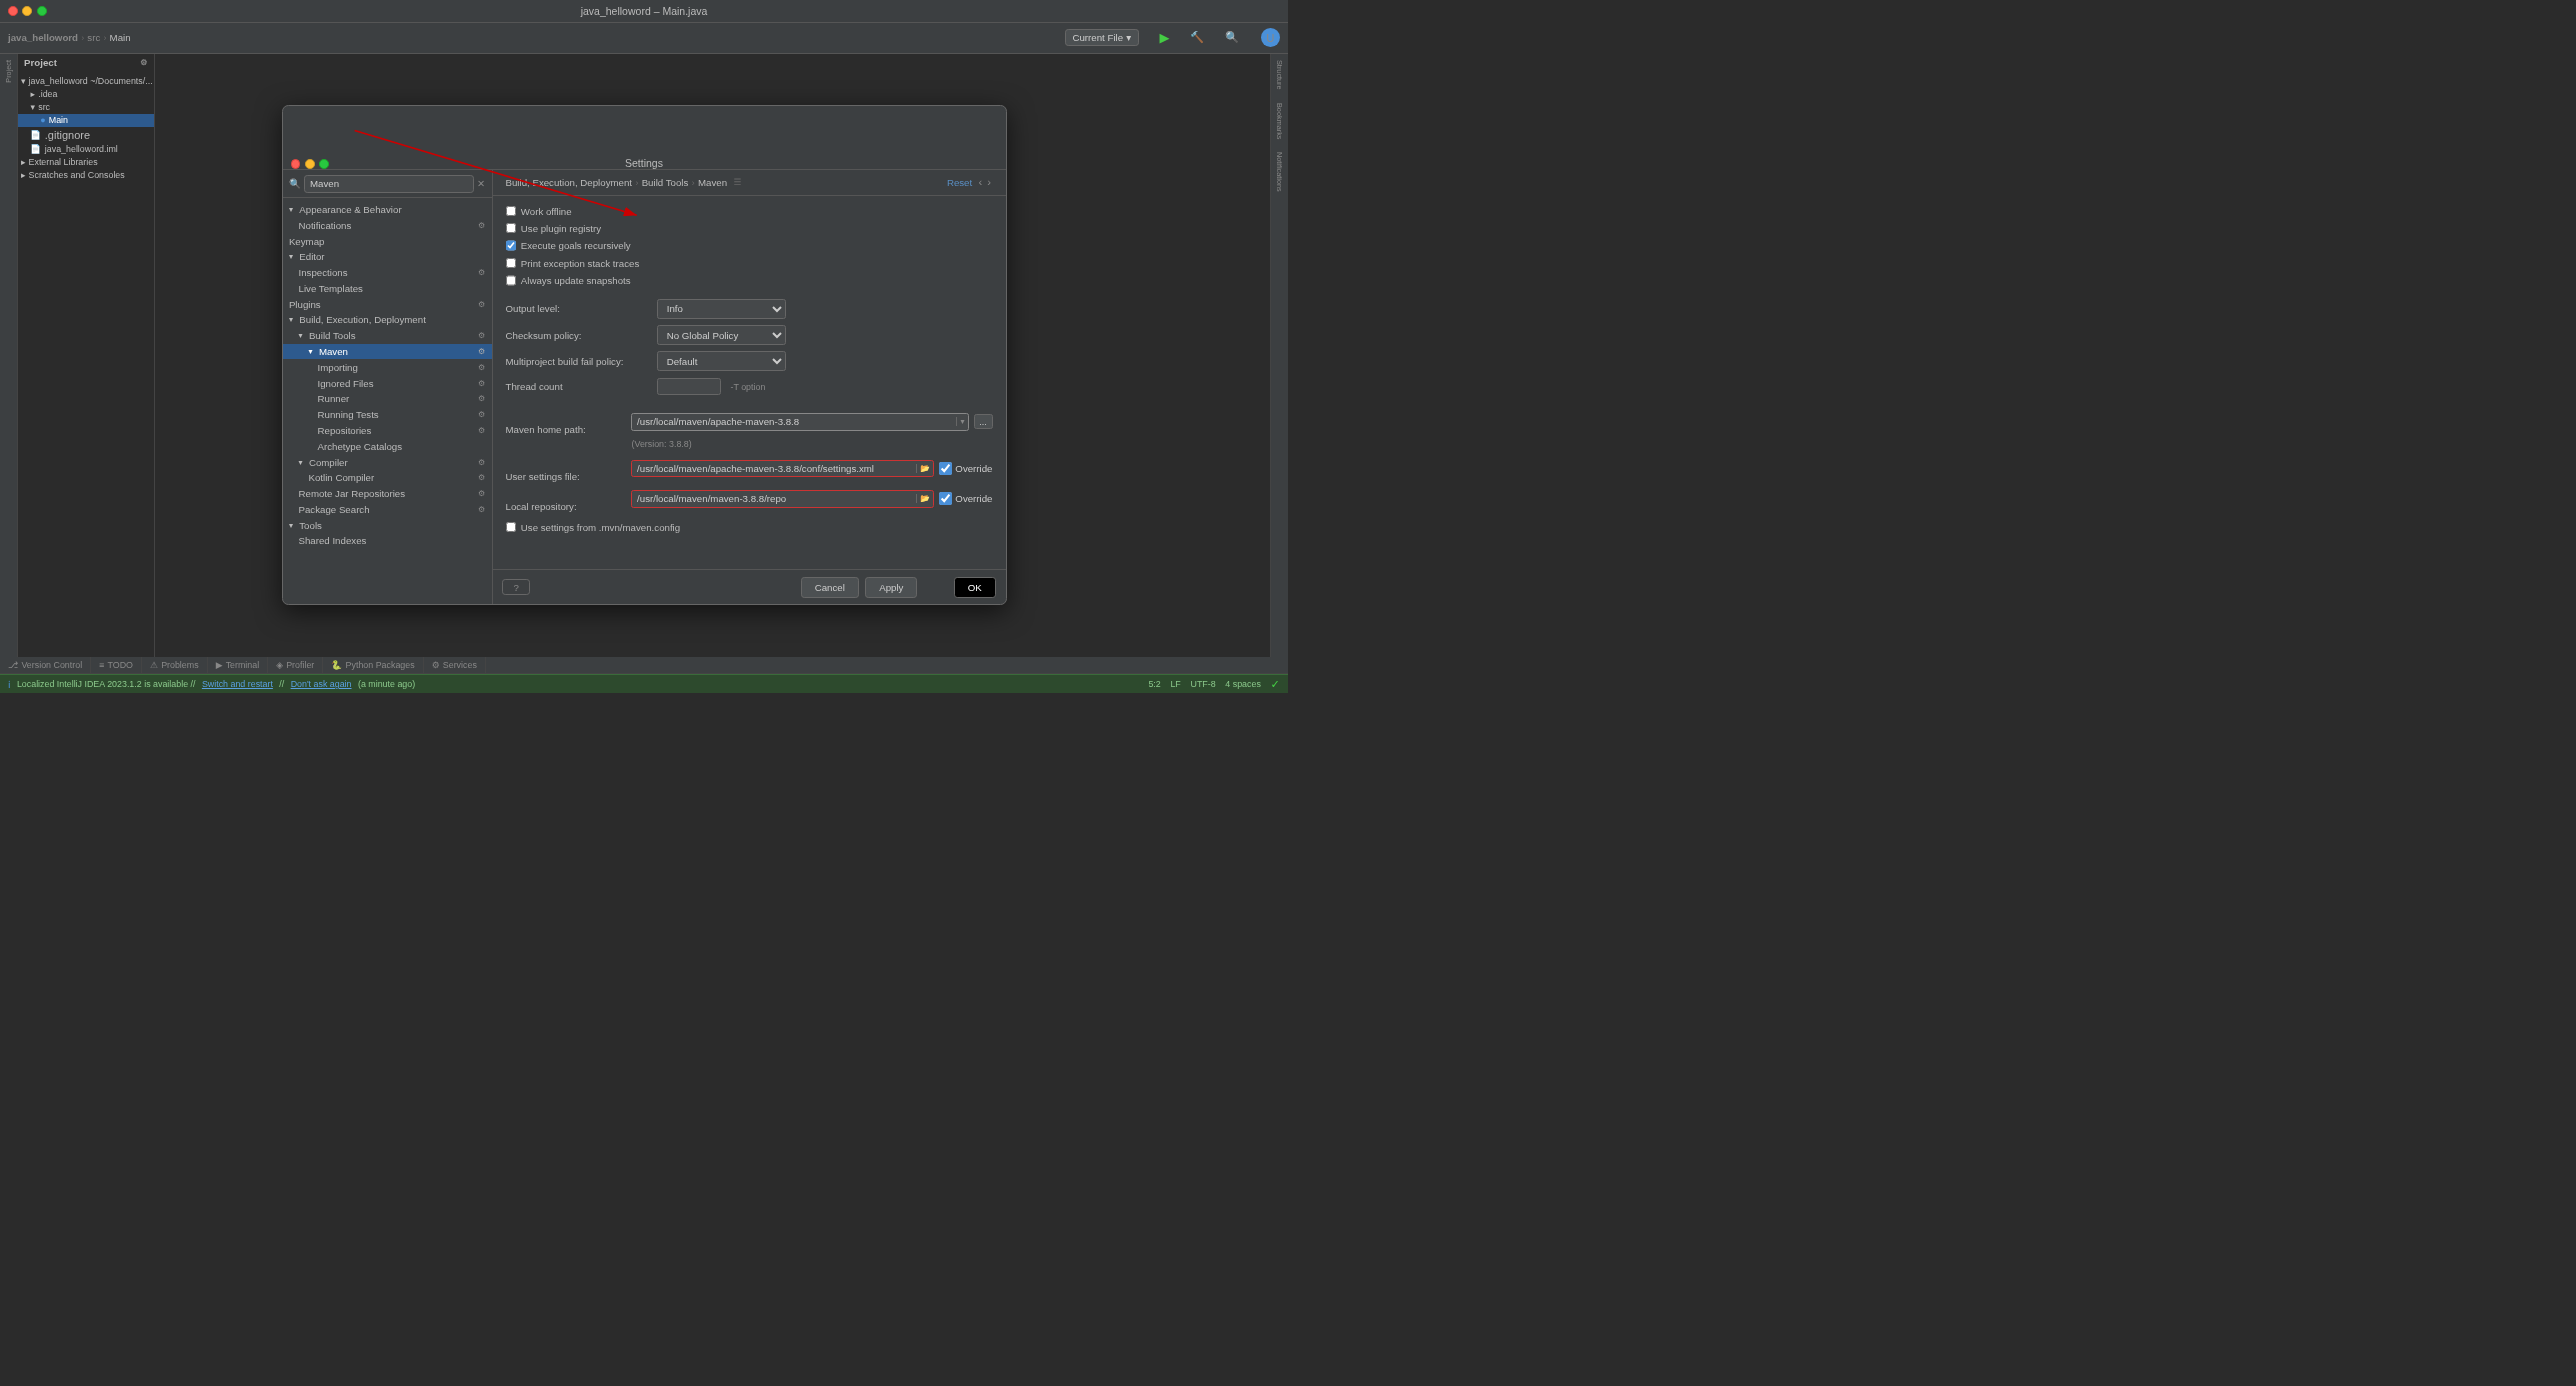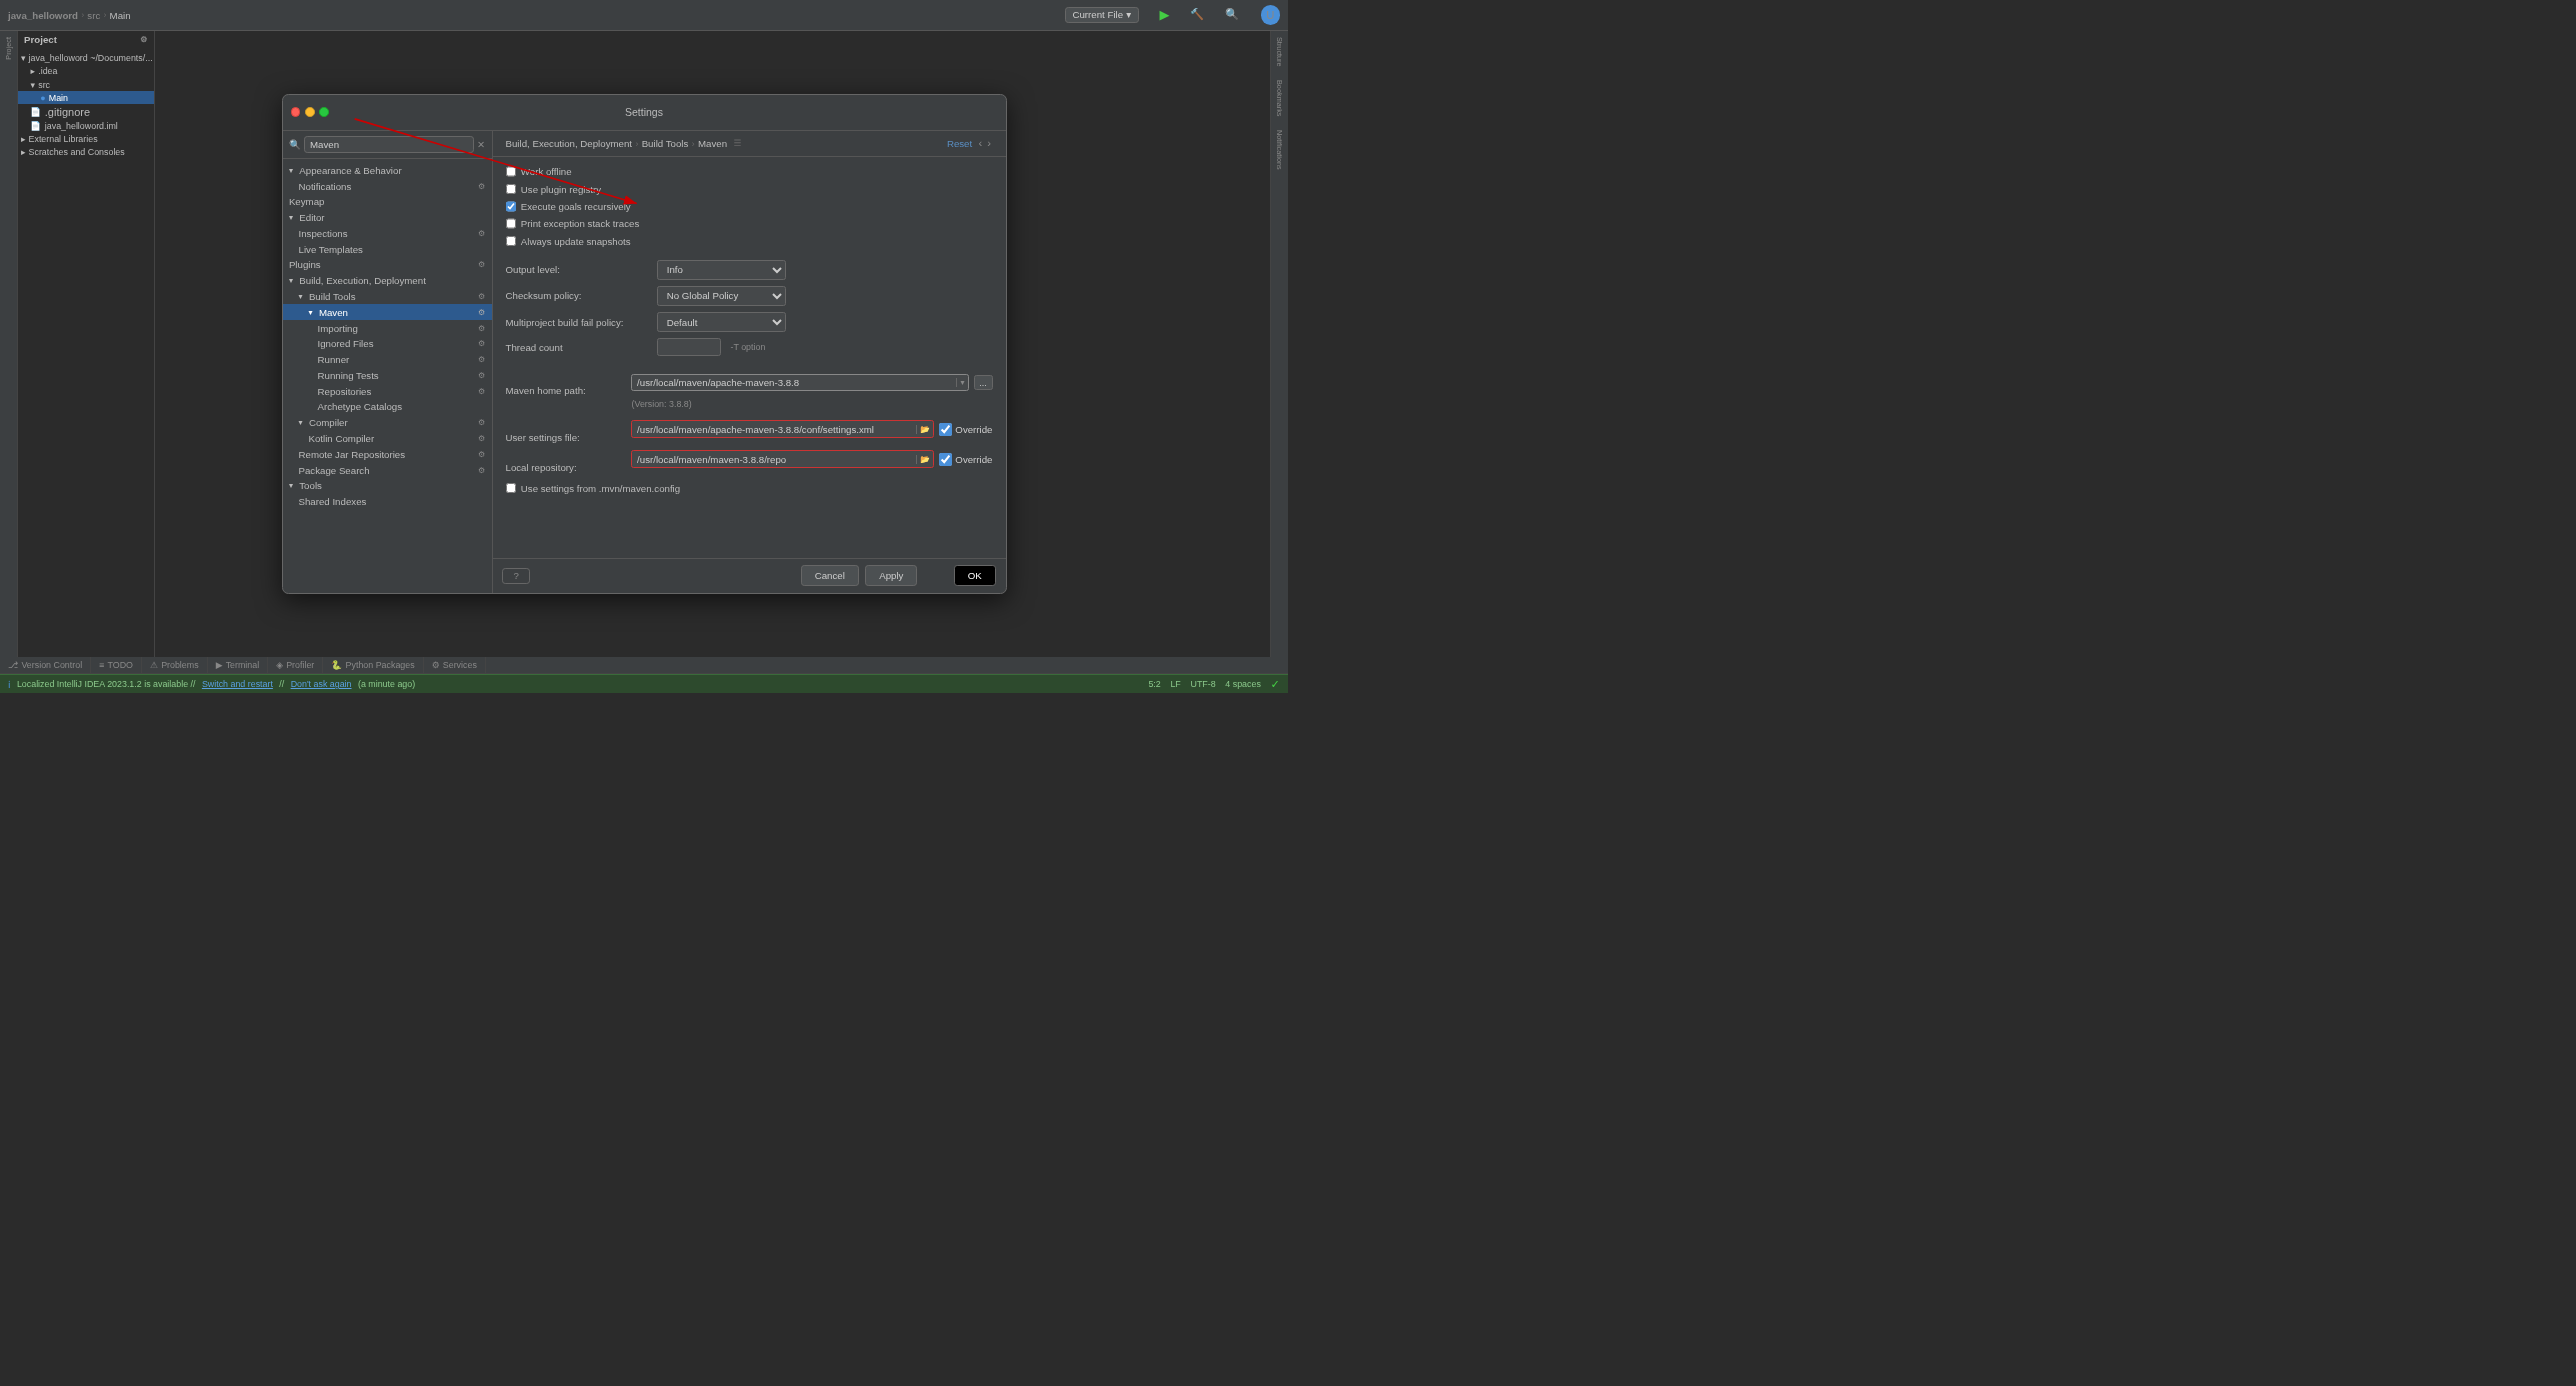--- a/index.html
+++ b/index.html
@@ -113,24 +113,25 @@
       height: 500px;
       display: flex;
       flex-direction: column;
       pointer-events: all;
       box-shadow: 0 6.4px 26px rgba(0,0,0,0.6);
       position: relative;
     }
     .dialog-title-bar {
       height: 36px;
       display: flex;
-      align-items: center;
+      align-items: flex-end;
       justify-content: center;
       border-bottom: 0.8px solid #555;
       position: relative;
+      margin-top: 28px;
     }
     .dialog-traffic-lights {
       position: absolute;
       left: 8px;
       display: flex;
       gap: 4.8px;
     }
     .dialog-title {
       font-size: 10.5px;
       color: #bbb;
@@ -474,20 +475,28 @@
       display: flex;
       align-items: center;
       gap: 3.2px;
     }
   </style>
 </head>
 <body>
 
 <div style="width:1288px; height:693px; display:flex; flex-direction:column; background:#2b2b2b; overflow:hidden;">
 
+  <div class="title-bar">
+    <div class="traffic-lights">
+      <div class="traffic-light tl-red"></div>
+      <div class="traffic-light tl-yellow"></div>
+      <div class="traffic-light tl-green"></div>
+    </div>
+    <span class="title-bar-title">java_helloword – Main.java</span>
+  </div>
 
   <div class="top-toolbar">
     <div class="breadcrumb-area">
       <span style="font-size:9.7px; color:#888; font-weight:bold;">java_helloword</span>
       <span style="color:#666; font-size:8.9px;">›</span>
       <span style="font-size:9.7px; color:#888;">src</span>
       <span style="color:#666; font-size:8.9px;">›</span>
       <span style="font-size:9.7px; color:#bbb;">Main</span>
     </div>
     <div class="toolbar-right">

